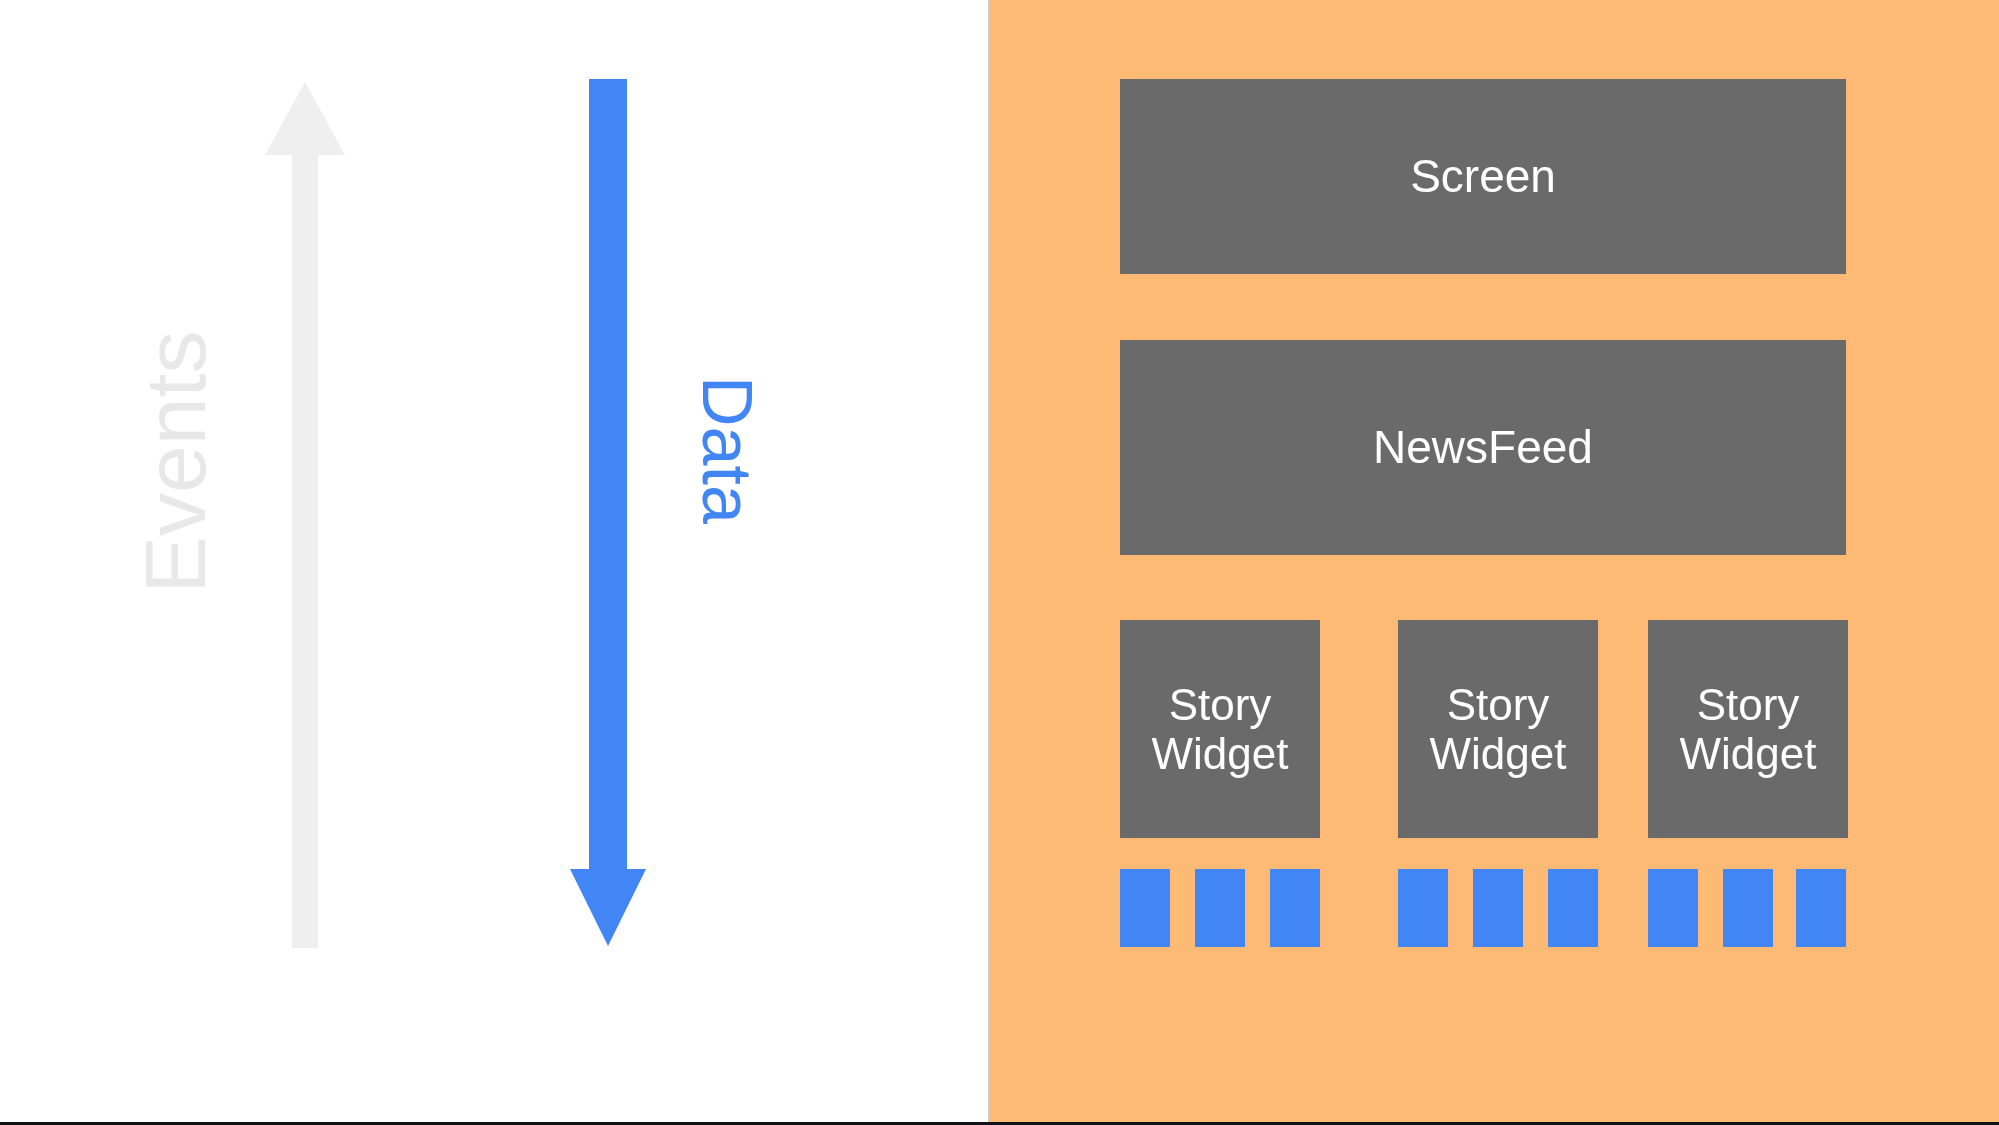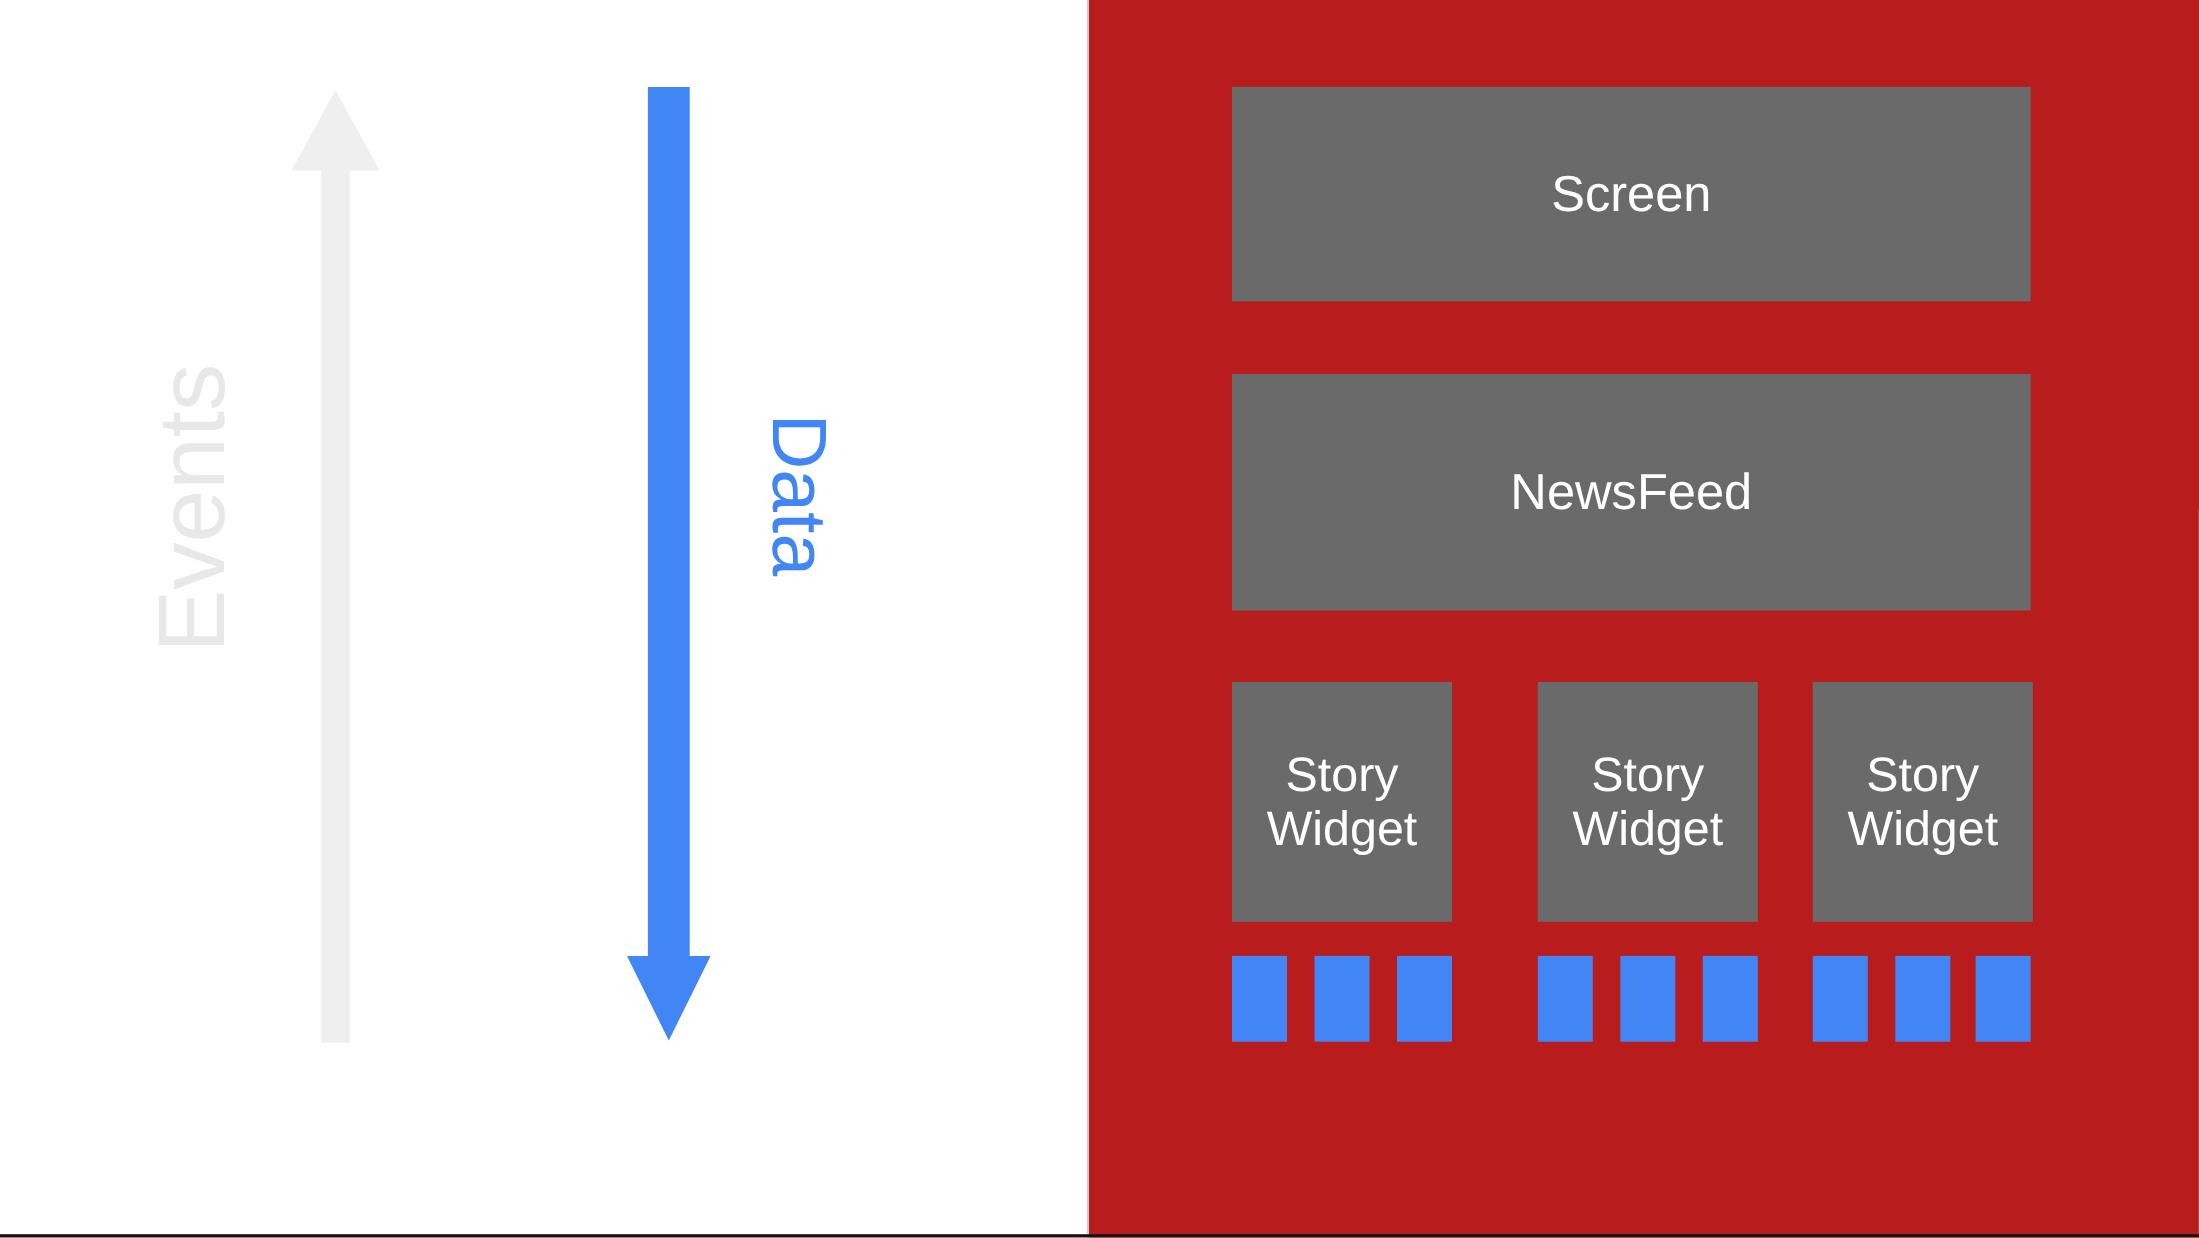--- a/index.html
+++ b/index.html
@@ -42,21 +42,21 @@
     font-size:70px;
     color:#4285F4;
     left:727px; top:450px;
     transform:translate(-50%,-50%) rotate(90deg);
     transform-origin:center center;
   }
 
   
   .right-panel {
     position:absolute; left:990px; top:0; width:1009px; height:1125px;
-    background:#b91c1c;
+    background:#fdba74;
   }
   .widget-stack {
     position:absolute; left:130px; top:0; width:726px; height:1125px;
   }
 
   .node-box {
     position:absolute;
     background:#6A6A6A;
     display:flex; align-items:center; justify-content:center;
     text-align:center;

